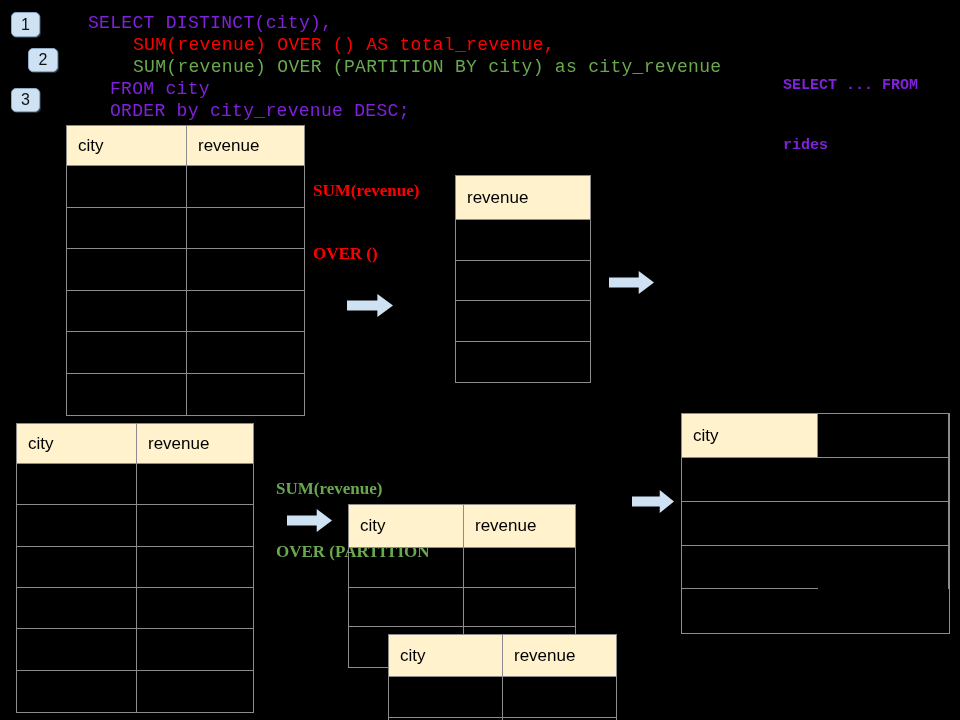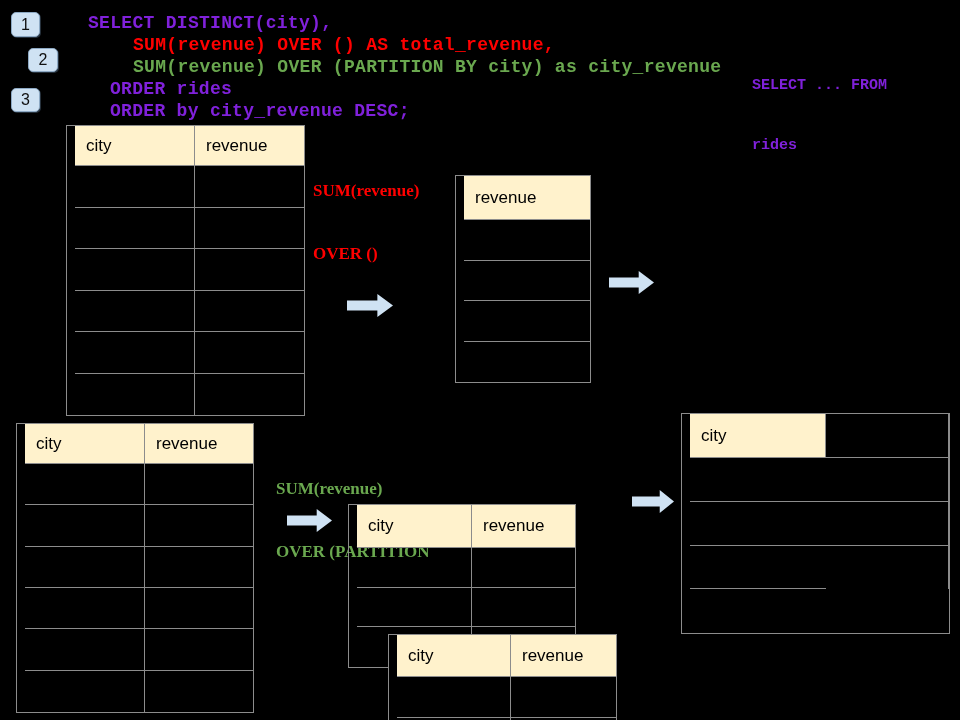--- a/index.html
+++ b/index.html
@@ -7,27 +7,27 @@
     width:960px;height:720px;
     background:var(--page-bg,#000);
     overflow:hidden;position:relative;
     font-family:"Liberation Sans",sans-serif;
   }
 
   
   .code{
     position:absolute;
     font-family:"Liberation Mono","DejaVu Sans Mono",monospace;
-    font-weight:bold;font-size:18px;line-height:22px;
+    font-weight:normal;font-size:18px;line-height:22px;
     letter-spacing:.3px;white-space:pre;
   }
   .note{
     position:absolute;
     font-family:"Liberation Mono","DejaVu Sans Mono",monospace;
-    font-weight:bold;font-size:15px;line-height:20px;white-space:pre;
+    font-weight:bold;font-size:15px;line-height:20px;white-space:pre;margin-left:31px;
   }
   .ann{
     position:absolute;
     font-family:Liberation Serif, serif;
     font-weight:bold;font-size:17px;line-height:21px;white-space:pre;
   }
   .c-purple{color:var(--sql-purple);}
   .c-red{color:var(--sql-red);}
   .c-green{color:var(--sql-green);}
 
@@ -40,21 +40,20 @@
     display:flex;align-items:center;justify-content:center;
     font-size:16px;color:#111;
     box-shadow:1px 1px 0 rgba(70,90,110,.55);
   }
 
   
   .tbl{
     position:absolute;display:grid;box-sizing:border-box;
     border:1px solid var(--table-border);
     background:transparent;
-    padding-left:8px;
   }
   .tbl.opaque{background:#000;}
   .tbl .th{
     background:var(--table-header-bg);
     border-right:1px solid var(--table-border);
     border-bottom:1px solid var(--table-border);
     display:flex;align-items:center;
     padding-left:11px;
     font-size:17px;color:#000;
   }
@@ -75,21 +74,21 @@
 </head>
 <body>
 
 <div class="badge" style="left:11px;top:12px;width:29px;height:25px;">1</div>
 <div class="badge" style="left:28px;top:48px;width:30px;height:24px;">2</div>
 <div class="badge" style="left:11px;top:88px;width:29px;height:24px;">3</div>
 
 <div class="code c-purple" style="left:88px;top:12px;">SELECT DISTINCT(city),</div>
 <div class="code c-red" style="left:133px;top:34px;">SUM(revenue) OVER () AS total_revenue,</div>
 <div class="code c-green" style="left:133px;top:56px;">SUM(revenue) OVER (PARTITION BY city) as city_revenue</div>
-<div class="code c-purple" style="left:110px;top:78px;">ORDER rides</div>
+<div class="code c-purple" style="left:110px;top:78px;">FROM city</div>
 <div class="code c-purple" style="left:110px;top:100px;text-align:right;">ORDER by city_revenue DESC;</div>
 
 <div class="note c-purple" style="left:752px;top:36px;">
   <div>SELECT ... FROM</div>
   <div>rides</div>
 </div>
 
 <div class="ann c-red" style="left:313px;top:138px;">
   <div>SUM(revenue)</div>
   <div>OVER ()</div>

